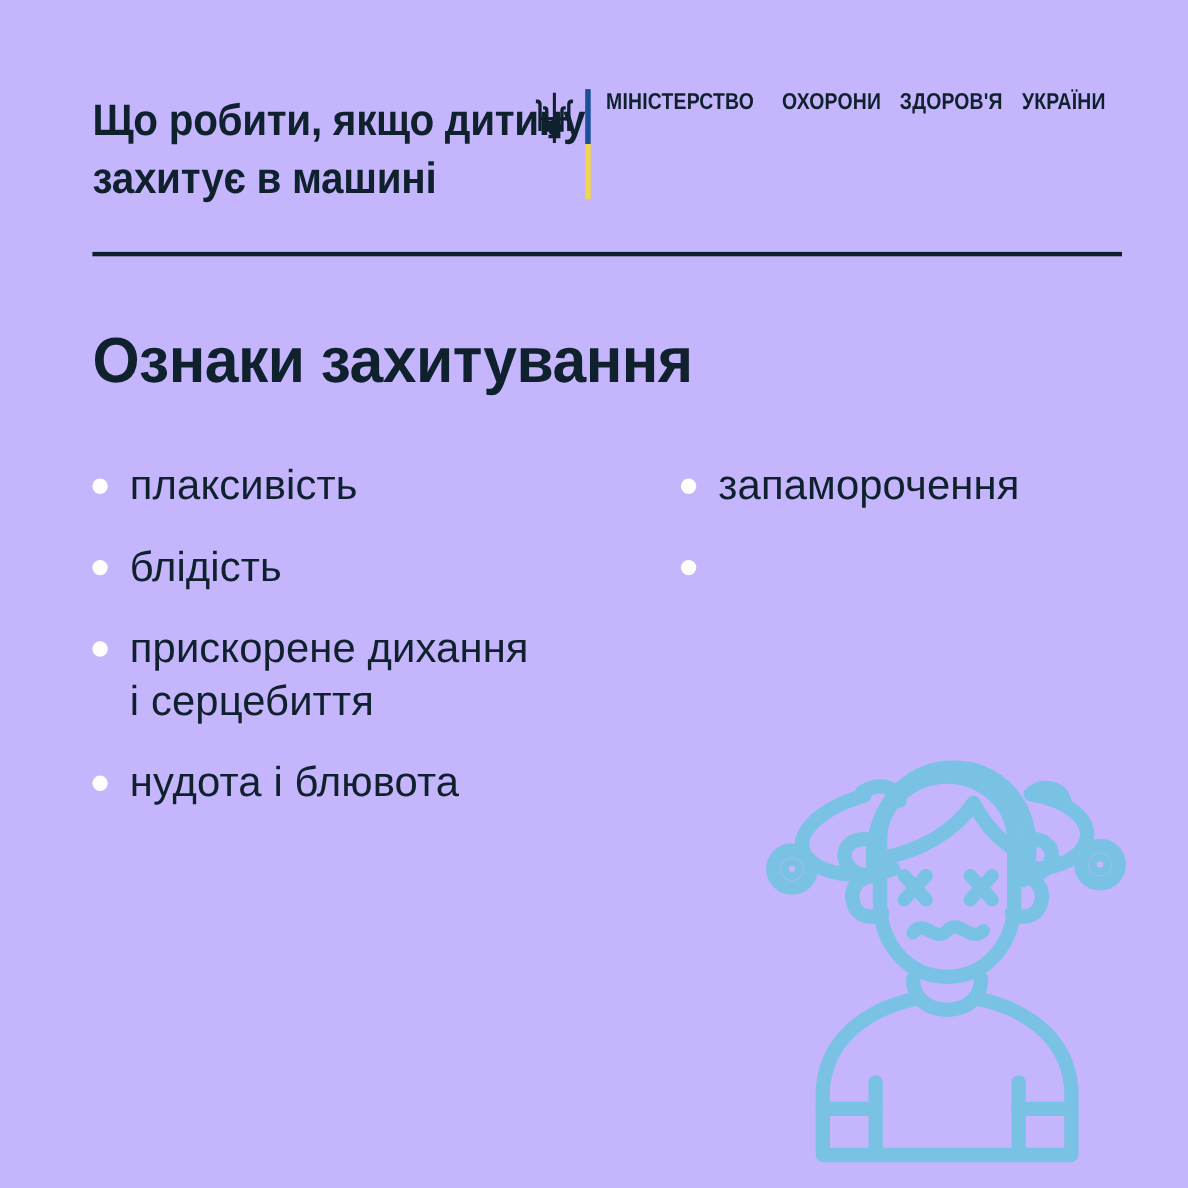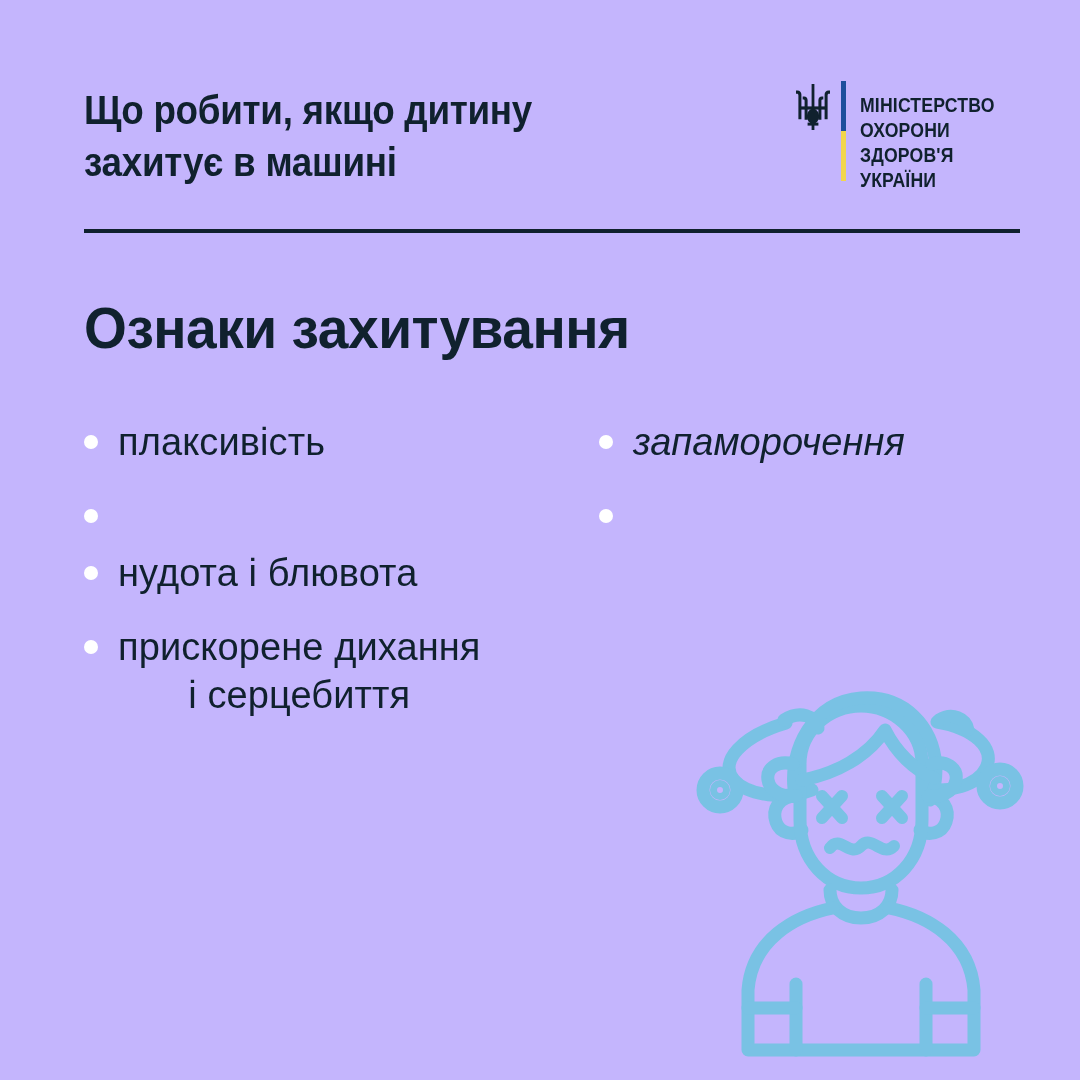--- a/index.html
+++ b/index.html
@@ -78,23 +78,22 @@
     height: 100px;
     margin-top: 3px;
     margin-right: 14px;
     flex: none;
     background: linear-gradient(to bottom,
         #1d4e9c 0%, #1d4e9c 50%,
         #f2d64b 50%, #f2d64b 100%);
   }
   #logo-text {
     display: flex;
-    flex-direction: column;
+    flex-direction: row;
     padding-top: 2px;
-    margin-top: 12px;
   }
   #logo-text span {
     display: block;
     font-size: 21px;
     line-height: 25px;
     font-weight: 700;
     letter-spacing: 0.2px;
     color: #10212e;
     font-family: "Liberation Sans Narrow", "Liberation Sans", sans-serif;
     transform: scaleX(0.84);
@@ -133,24 +132,23 @@
   #columns {
     position: absolute;
     left: 84px;
     top: 418px;
     width: 950px;
     z-index: 2;
   }
   .column {
     position: absolute;
     top: 0;
-    text-align: center;
   }
   .column.left  { left: 0px;   width: 470px; }
-  .column.right { left: 515px; width: 420px; font-style: italic; }
+  .column.right { left: 535px; width: 420px; }
 
   .symptom {
     display: flex;
     align-items: flex-start;
     margin-bottom: 26px;
   }
   .bullet {
     flex: none;
     width: 14px;
     height: 14px;
@@ -255,30 +253,31 @@
 
   <div id="columns">
 
     <div class="column left">
       <div class="symptom">
         <span class="bullet"></span>
         <span class="symptom-text">плаксивість</span>
       </div>
       <div class="symptom">
         <span class="bullet"></span>
-      </div>
-      <div class="symptom">
-        <span class="bullet"></span>
-        <span class="symptom-text">нудота і блювота</span>
+        <span class="symptom-text">блідість</span>
       </div>
       <div class="symptom">
         <span class="bullet"></span>
         <span class="symptom-text">прискорене дихання
 і серцебиття</span>
       </div>
+      <div class="symptom">
+        <span class="bullet"></span>
+        <span class="symptom-text">нудота і блювота</span>
+      </div>
     </div>
 
     <div class="column right">
       <div class="symptom">
         <span class="bullet"></span>
         <span class="symptom-text">запаморочення</span>
       </div>
       <div class="symptom">
         <span class="bullet"></span>
       </div>

